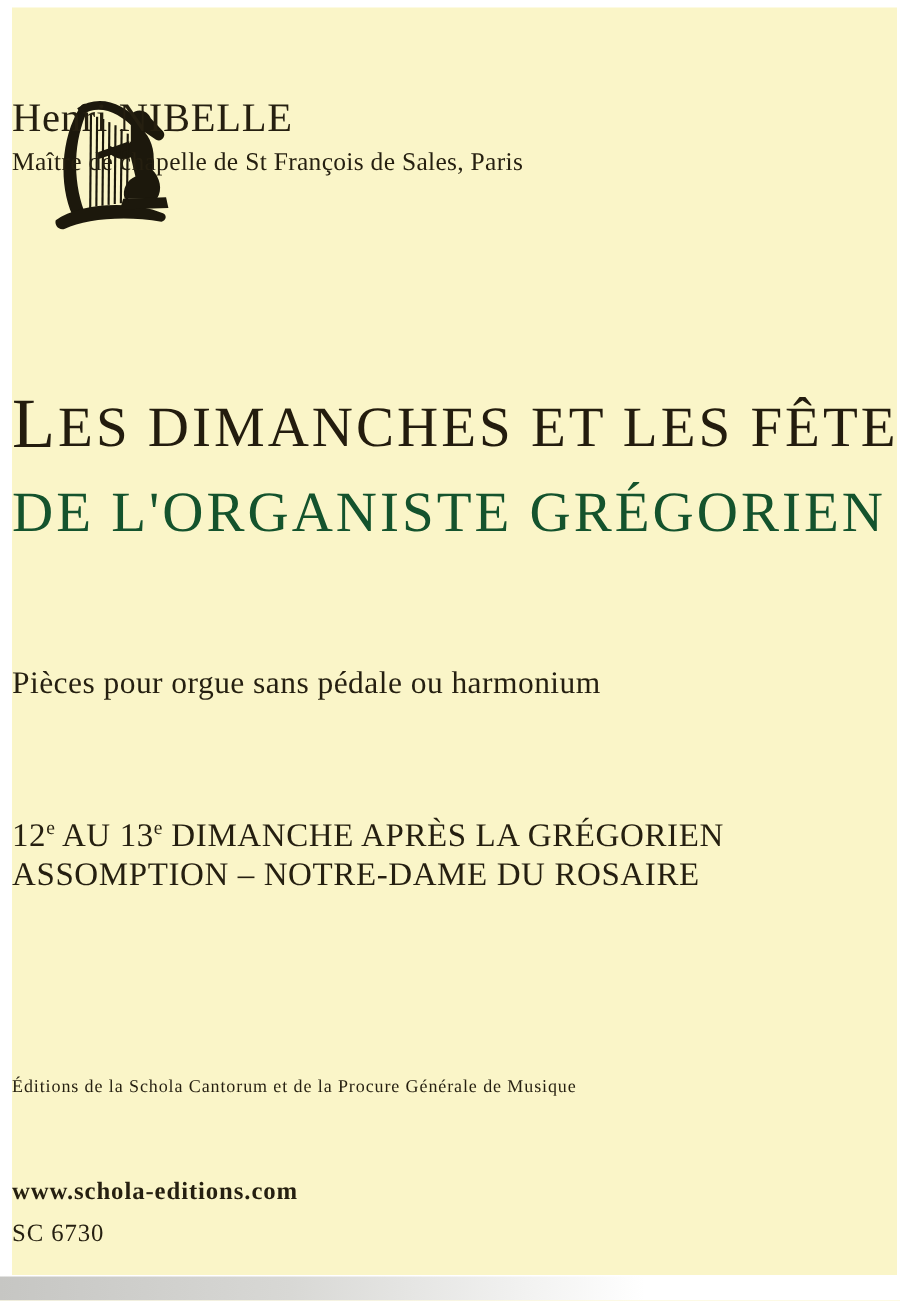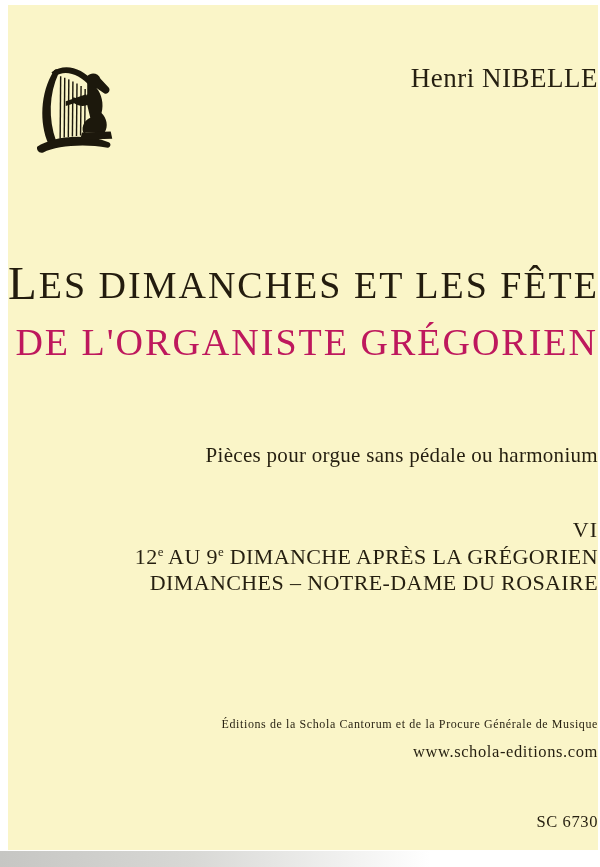--- a/index.html
+++ b/index.html
@@ -16,39 +16,39 @@
     background: linear-gradient(to right, #c6c6c3 0%, #d8d8d5 45%, rgba(255,255,255,0) 100%);
   }
   .page {
     position: absolute;
     left: 8px; top: 5px; right: 2px; bottom: 17px;
     background: #faf5c8;
     color: #251f10;
   }
   .centered {
     position: absolute; left: 0; right: 0;
-    text-align: right; line-height: 1;
+    text-align: left; line-height: 1;
     white-space: nowrap;
   }
   .logo {
     position: absolute; left: 28px; top: 57px;
     width: 82px; height: 94px;
   }
   .author     { top: 60px;  font-size: 27px; letter-spacing: 0.5px; }
   .role       { top: 94px;  font-size: 17px; letter-spacing: 0.2px; }
   .title-1    { top: 261px; font-size: 38px; letter-spacing: 2px; color: #231c0e; }
-  .title-2    { top: 318px; font-size: 38px; letter-spacing: 2px; color: #be185d; }
+  .title-2    { top: 318px; font-size: 38px; letter-spacing: 2px; color: #14532d; }
   .big-initial { font-size: 47px; line-height: 0; vertical-align: -1px; }
   .subtitle   { top: 440px; font-size: 21px; letter-spacing: 0.3px; }
   .volume-no  { top: 514px; font-size: 22px; letter-spacing: 1px; }
   .volume-l1  { top: 540px; font-size: 22px; letter-spacing: 0.4px; }
   .volume-l2  { top: 567px; font-size: 22px; letter-spacing: 0.4px; }
   .ordinal    { font-size: 13px; vertical-align: 8px; letter-spacing: 0; }
   .publisher  { top: 713px; font-size: 12px; letter-spacing: 0.6px; }
-  .website    { top: 739px; font-size: 16.5px; letter-spacing: 0.6px; }
+  .website    { top: 781px; font-size: 16.5px; letter-spacing: 0.6px; font-weight: bold; }
   .catalog    { top: 809px; font-size: 16.5px; letter-spacing: 0.6px; }
 </style>
 </head>
 <body>
 
 <div class="scan-shadow"></div>
 
 <div class="page">
 
   <div class="logo">
@@ -76,27 +76,27 @@
         <line x1="32" y1="17" x2="31.5" y2="73.5"></line>
         <line x1="36" y1="19" x2="35.5" y2="73"></line>
         <line x1="40" y1="21" x2="39.5" y2="72.5"></line>
         <line x1="44" y1="23.5" x2="43.5" y2="72"></line>
         <line x1="48" y1="26.5" x2="47.5" y2="71.5"></line>
       </g>
     </svg>
   </div>
 
   <div class="centered author">Henri NIBELLE</div>
+  <div class="centered role">Maître de chapelle de St François de Sales, Paris</div>
 
   <div class="centered title-1"><span class="big-initial">L</span><span>ES DIMANCHES ET LES FÊTES</span></div>
   <div class="centered title-2">DE L'ORGANISTE GRÉGORIEN</div>
 
   <div class="centered subtitle">Pièces pour orgue sans pédale ou harmonium</div>
 
-  <div class="centered volume-no">VI</div>
-  <div class="centered volume-l1"><span>12</span><span class="ordinal">e</span><span> AU 9</span><span class="ordinal">e</span><span> DIMANCHE APRÈS LA GRÉGORIEN</span></div>
-  <div class="centered volume-l2">DIMANCHES – NOTRE-DAME DU ROSAIRE</div>
+  <div class="centered volume-l1"><span>12</span><span class="ordinal">e</span><span> AU 13</span><span class="ordinal">e</span><span> DIMANCHE APRÈS LA GRÉGORIEN</span></div>
+  <div class="centered volume-l2">ASSOMPTION – NOTRE-DAME DU ROSAIRE</div>
 
   <div class="centered publisher">Éditions de la Schola Cantorum et de la Procure Générale de Musique</div>
   <div class="centered website">www.schola-editions.com</div>
   <div class="centered catalog">SC 6730</div>
 
 </div>
 
 </body></html>

